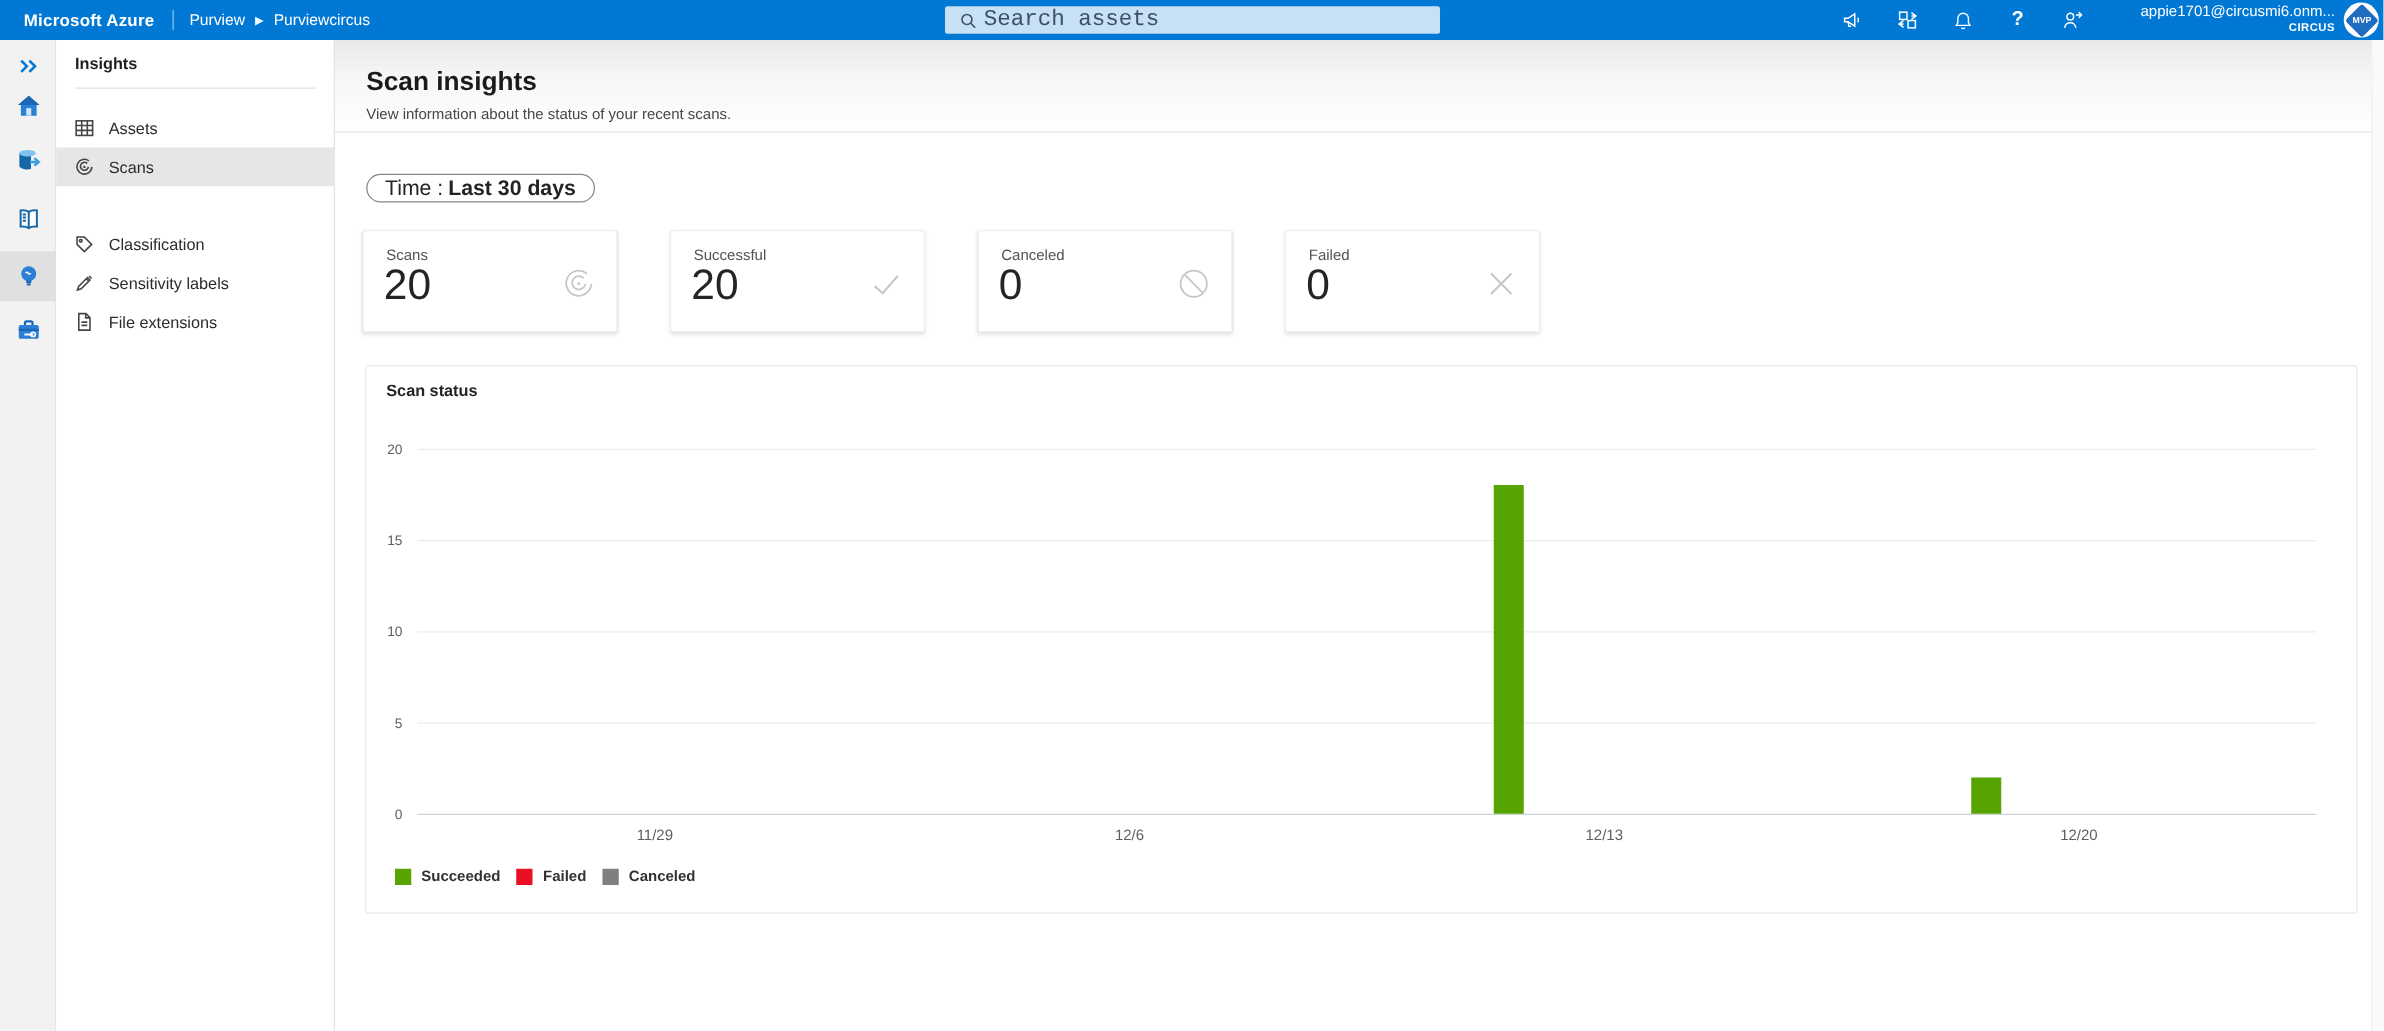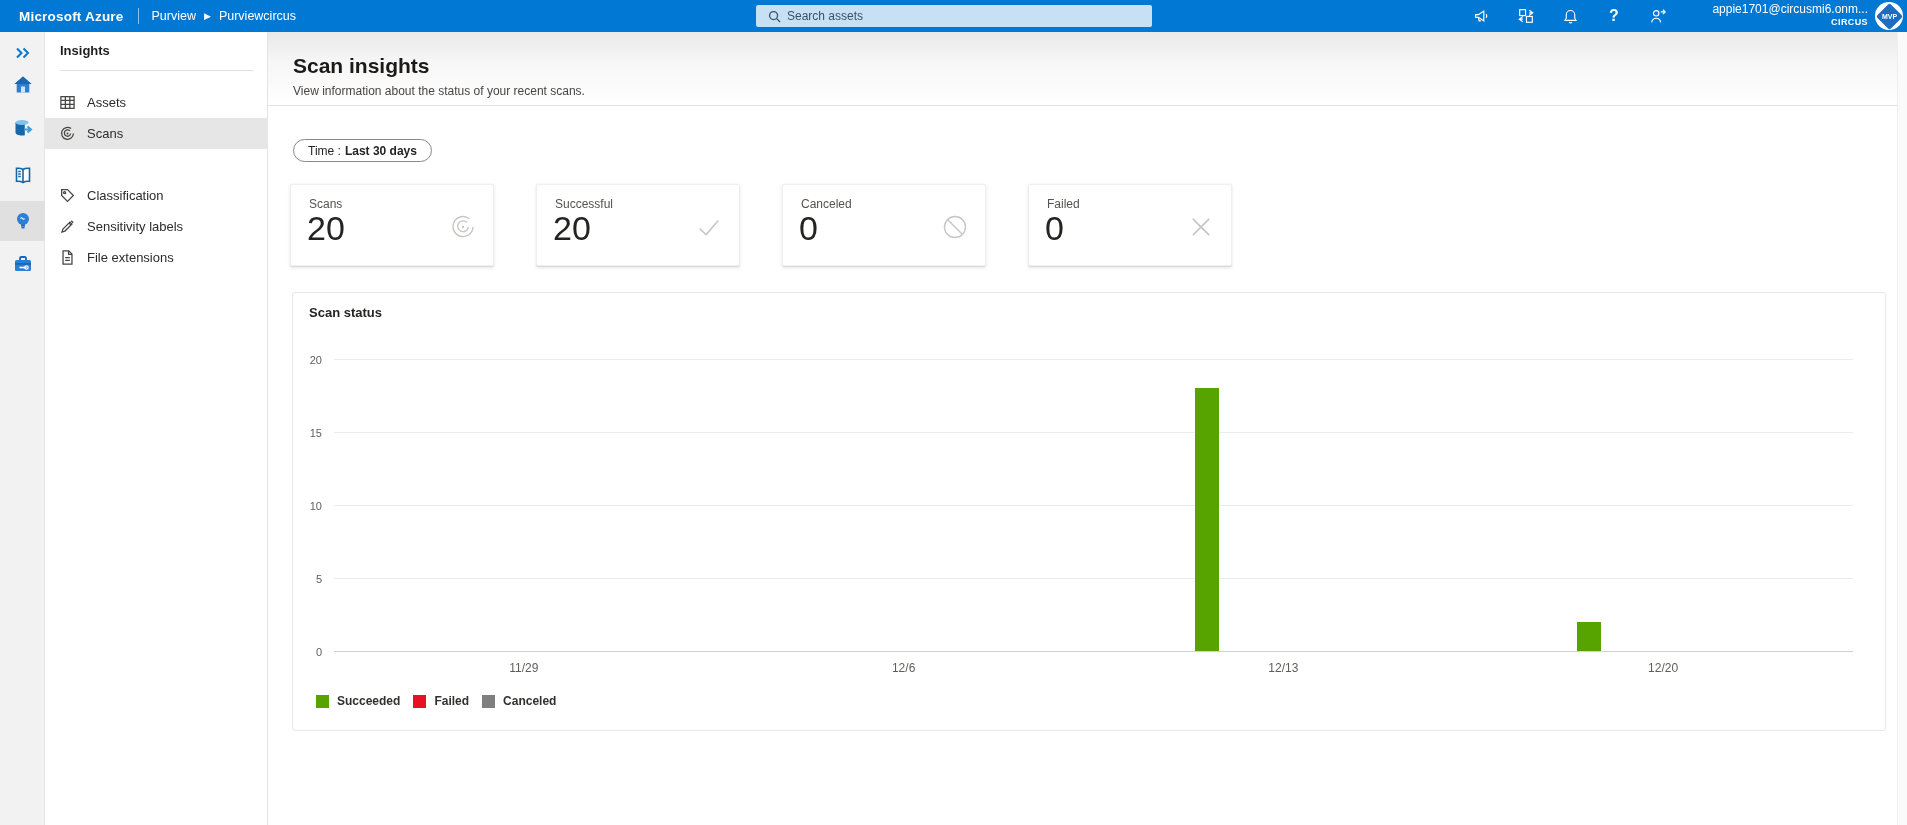--- a/index.html
+++ b/index.html
@@ -8,21 +8,21 @@
   .screen { position:relative; width:1907px; height:825px; background:#fff; overflow:hidden;padding-left:24px; }
 
   
   .topbar { position:absolute; left:0; top:0; width:100%; height:32px; background:#0078d4; display:flex; align-items:center; color:#fff; z-index:10; }
   .brand { font-size:13.5px; font-weight:bold; margin-left:19px; white-space:nowrap; letter-spacing:.2px; }
   .tb-sep { width:1px; height:16px; background:rgba(255,255,255,.55); margin:0 13px 0 14px; }
   .crumb { font-size:12.5px; white-space:nowrap; cursor:pointer; }
   .crumb-chev { font-size:9px; margin:0 8px; opacity:.95; }
   .search-wrap { position:absolute; left:756px; top:5px; width:396px; height:22px; background:#c7e0f4; border-radius:2px; display:flex; align-items:center; padding:0 8px; }
   .search-wrap svg { flex:0 0 auto; margin:0 6px 0 4px; }
-  .search-input { flex:1; border:none; outline:none; background:transparent; font-size:12px; color:#2b415a; font-family:Liberation Sans, sans-serif; }
+  .search-input { flex:1; border:none; outline:none; background:transparent; font-size:18px; color:#2b415a; font-family:Liberation Mono, monospace; }
   .search-input::placeholder { color:#3b5166; opacity:1; }
   .tb-icons { position:absolute; left:1472px; top:0; height:32px; display:flex; align-items:center; gap:24px; }
   .tb-icon { width:20px; height:20px; display:flex; align-items:center; justify-content:center; cursor:pointer; color:#fff; font-size:14px; }
   .account { position:absolute; right:39px; top:3px; text-align:right; line-height:13px; cursor:pointer; }
   .account .email { font-size:12px; }
   .account .tenant { font-size:9px; font-weight:bold; letter-spacing:.4px; }
   .avatar { position:absolute; right:4px; top:2px; width:28px; height:28px; border-radius:50%; background:#fff; display:flex; align-items:center; justify-content:center; cursor:pointer; overflow:hidden; }
   .avatar .diamond { width:19px; height:19px; background:#1f6cc0; transform:rotate(45deg); display:flex; align-items:center; justify-content:center; border-radius:2px; }
   .avatar .diamond span { transform:rotate(-45deg); color:#fff; font-size:7px; font-weight:bold; }
 
@@ -40,21 +40,21 @@
   .sb-item.selected { background:#e6e6e6; }
   .sb-item .sb-icon { width:17px; height:17px; margin:0 11px 0 14px; flex:0 0 auto; display:flex; }
   .sb-item .sb-label { font-size:13px; color:#2b2b2b; }
 
   
   .main { position:absolute; left:268px; top:32px; width:1639px; height:793px; background:#fff; }
   .main-header { position:absolute; left:0; top:0; width:100%; height:74px; background:linear-gradient(180deg,#e9e9e9 0%,#f6f6f6 40%,#ffffff 100%); border-bottom:1px solid #e3e3e3; }
   .page-title { position:absolute; left:25px; top:22px; font-size:21px; font-weight:600; color:#1b1a19; }
   .page-subtitle { position:absolute; left:25px; top:52px; font-size:12px; color:#484644; }
 
-  .time-pill { position:absolute; left:25px; top:107px; height:23px; border:1px solid #8a8886; border-radius:12px; display:flex; align-items:center; padding:0 14px; font-size:12px; color:#252423; cursor:pointer; background:#fff; white-space:nowrap; }
+  .time-pill { position:absolute; left:25px; top:107px; height:23px; border:1px solid #8a8886; border-radius:12px; display:flex; align-items:center; padding:0 14px; font-size:17px; color:#252423; cursor:pointer; background:#fff; white-space:nowrap; }
   .time-pill .tp-value { font-weight:bold; margin-left:4px; }
 
   
   .card { position:absolute; top:152px; width:204px; height:82px; background:#fff; border:1px solid #f0f0f0; border-radius:2px; box-shadow:0 1.6px 3.6px rgba(0,0,0,.1), 0 .3px .9px rgba(0,0,0,.07); }
   .card .c-label { position:absolute; left:18px; top:12px; font-size:12px; color:#55524f; }
   .card .c-value { position:absolute; left:16px; top:24px; font-size:34px; font-weight:300; color:#252423; }
   .card .c-icon { position:absolute; right:16px; top:28px; width:28px; height:28px; color:#c8c6c4; }
 
   
   .chart-panel { position:absolute; left:24px; top:260px; width:1594px; height:439px; border:1px solid #e8e8e8; border-radius:3px; background:#fff; }

